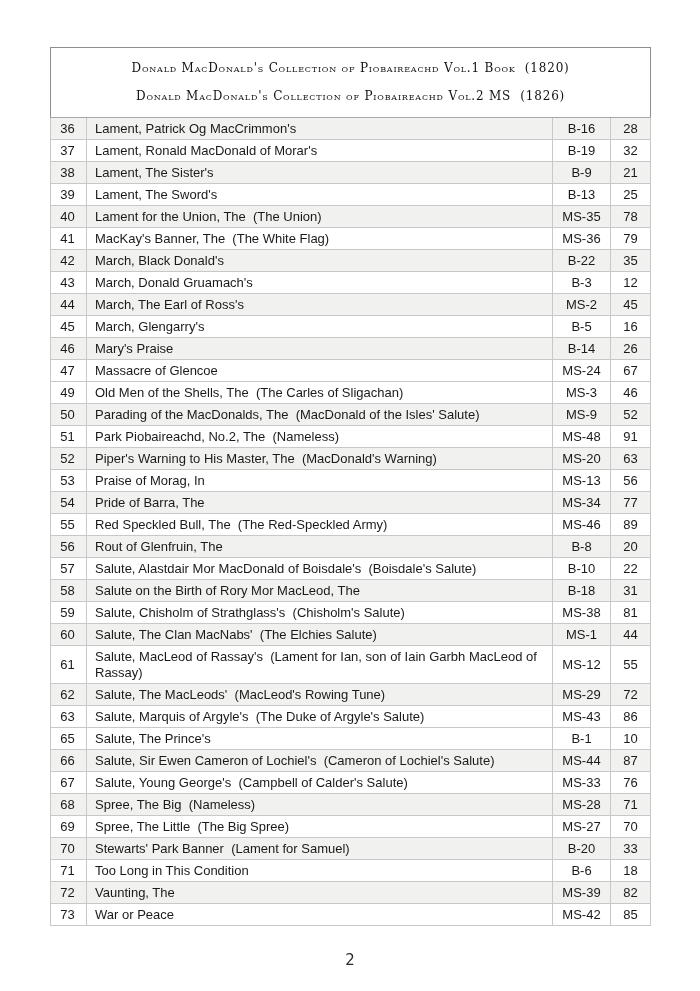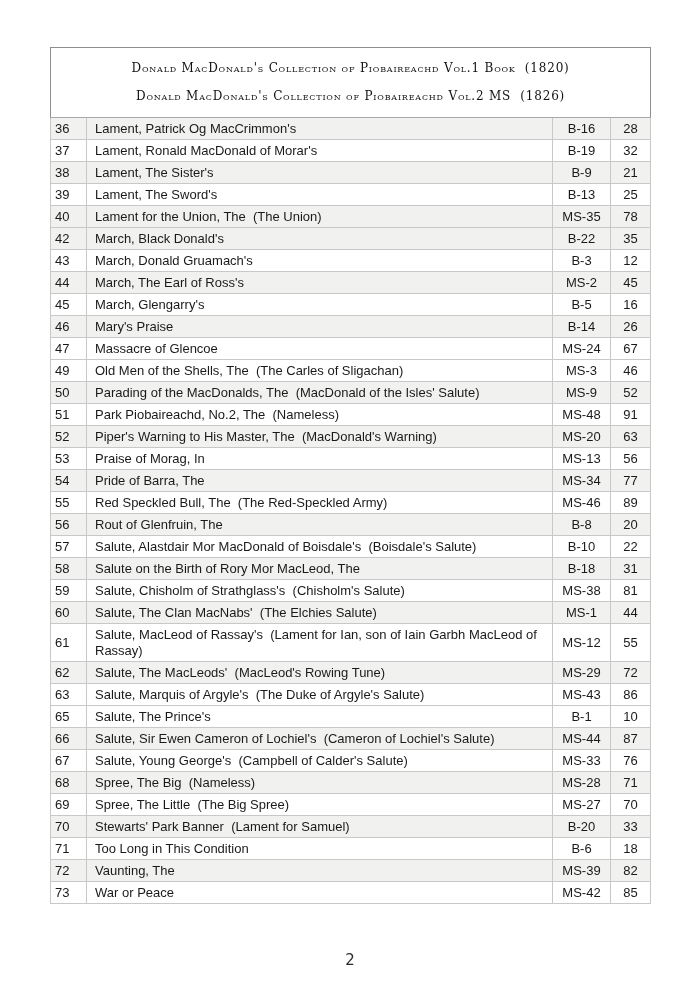--- a/index.html
+++ b/index.html
@@ -53,21 +53,21 @@
   }
   td {
     border: 1px solid #c8c8c8;
     font-size: 13px;
     line-height: 16px;
     padding: 2.5px 4px;
     vertical-align: middle;
     background: #ffffff;
   }
   tr.shaded td { background: #f1f1ef; }
-  td.no-cell   { padding-right: 6px; }
+  td.no-cell   { text-align: center; padding-right: 6px; }
   td.title-cell{ text-align: left; padding-left: 8px; white-space: pre-wrap; margin-left: 18px; }
   td.ref-cell  { text-align: center; }
   td.page-cell { text-align: center; }
 
   .footer-page-number {
     position: absolute;
     top: 951px;
     left: 0;
     width: 700px;
     text-align: center;
@@ -126,20 +126,26 @@
           <td class="page-cell">25</td>
         </tr>
 
         <tr class="shaded">
           <td class="no-cell">40</td>
           <td class="title-cell">Lament for the Union, The  (The Union)</td>
           <td class="ref-cell">MS-35</td>
           <td class="page-cell">78</td>
         </tr>
 
+        <tr>
+          <td class="no-cell">41</td>
+          <td class="title-cell">MacKay's Banner, The  (The White Flag)</td>
+          <td class="ref-cell">MS-36</td>
+          <td class="page-cell">79</td>
+        </tr>
 
         <tr class="shaded">
           <td class="no-cell">42</td>
           <td class="title-cell">March, Black Donald's</td>
           <td class="ref-cell">B-22</td>
           <td class="page-cell">35</td>
         </tr>
 
         <tr>
           <td class="no-cell">43</td>

